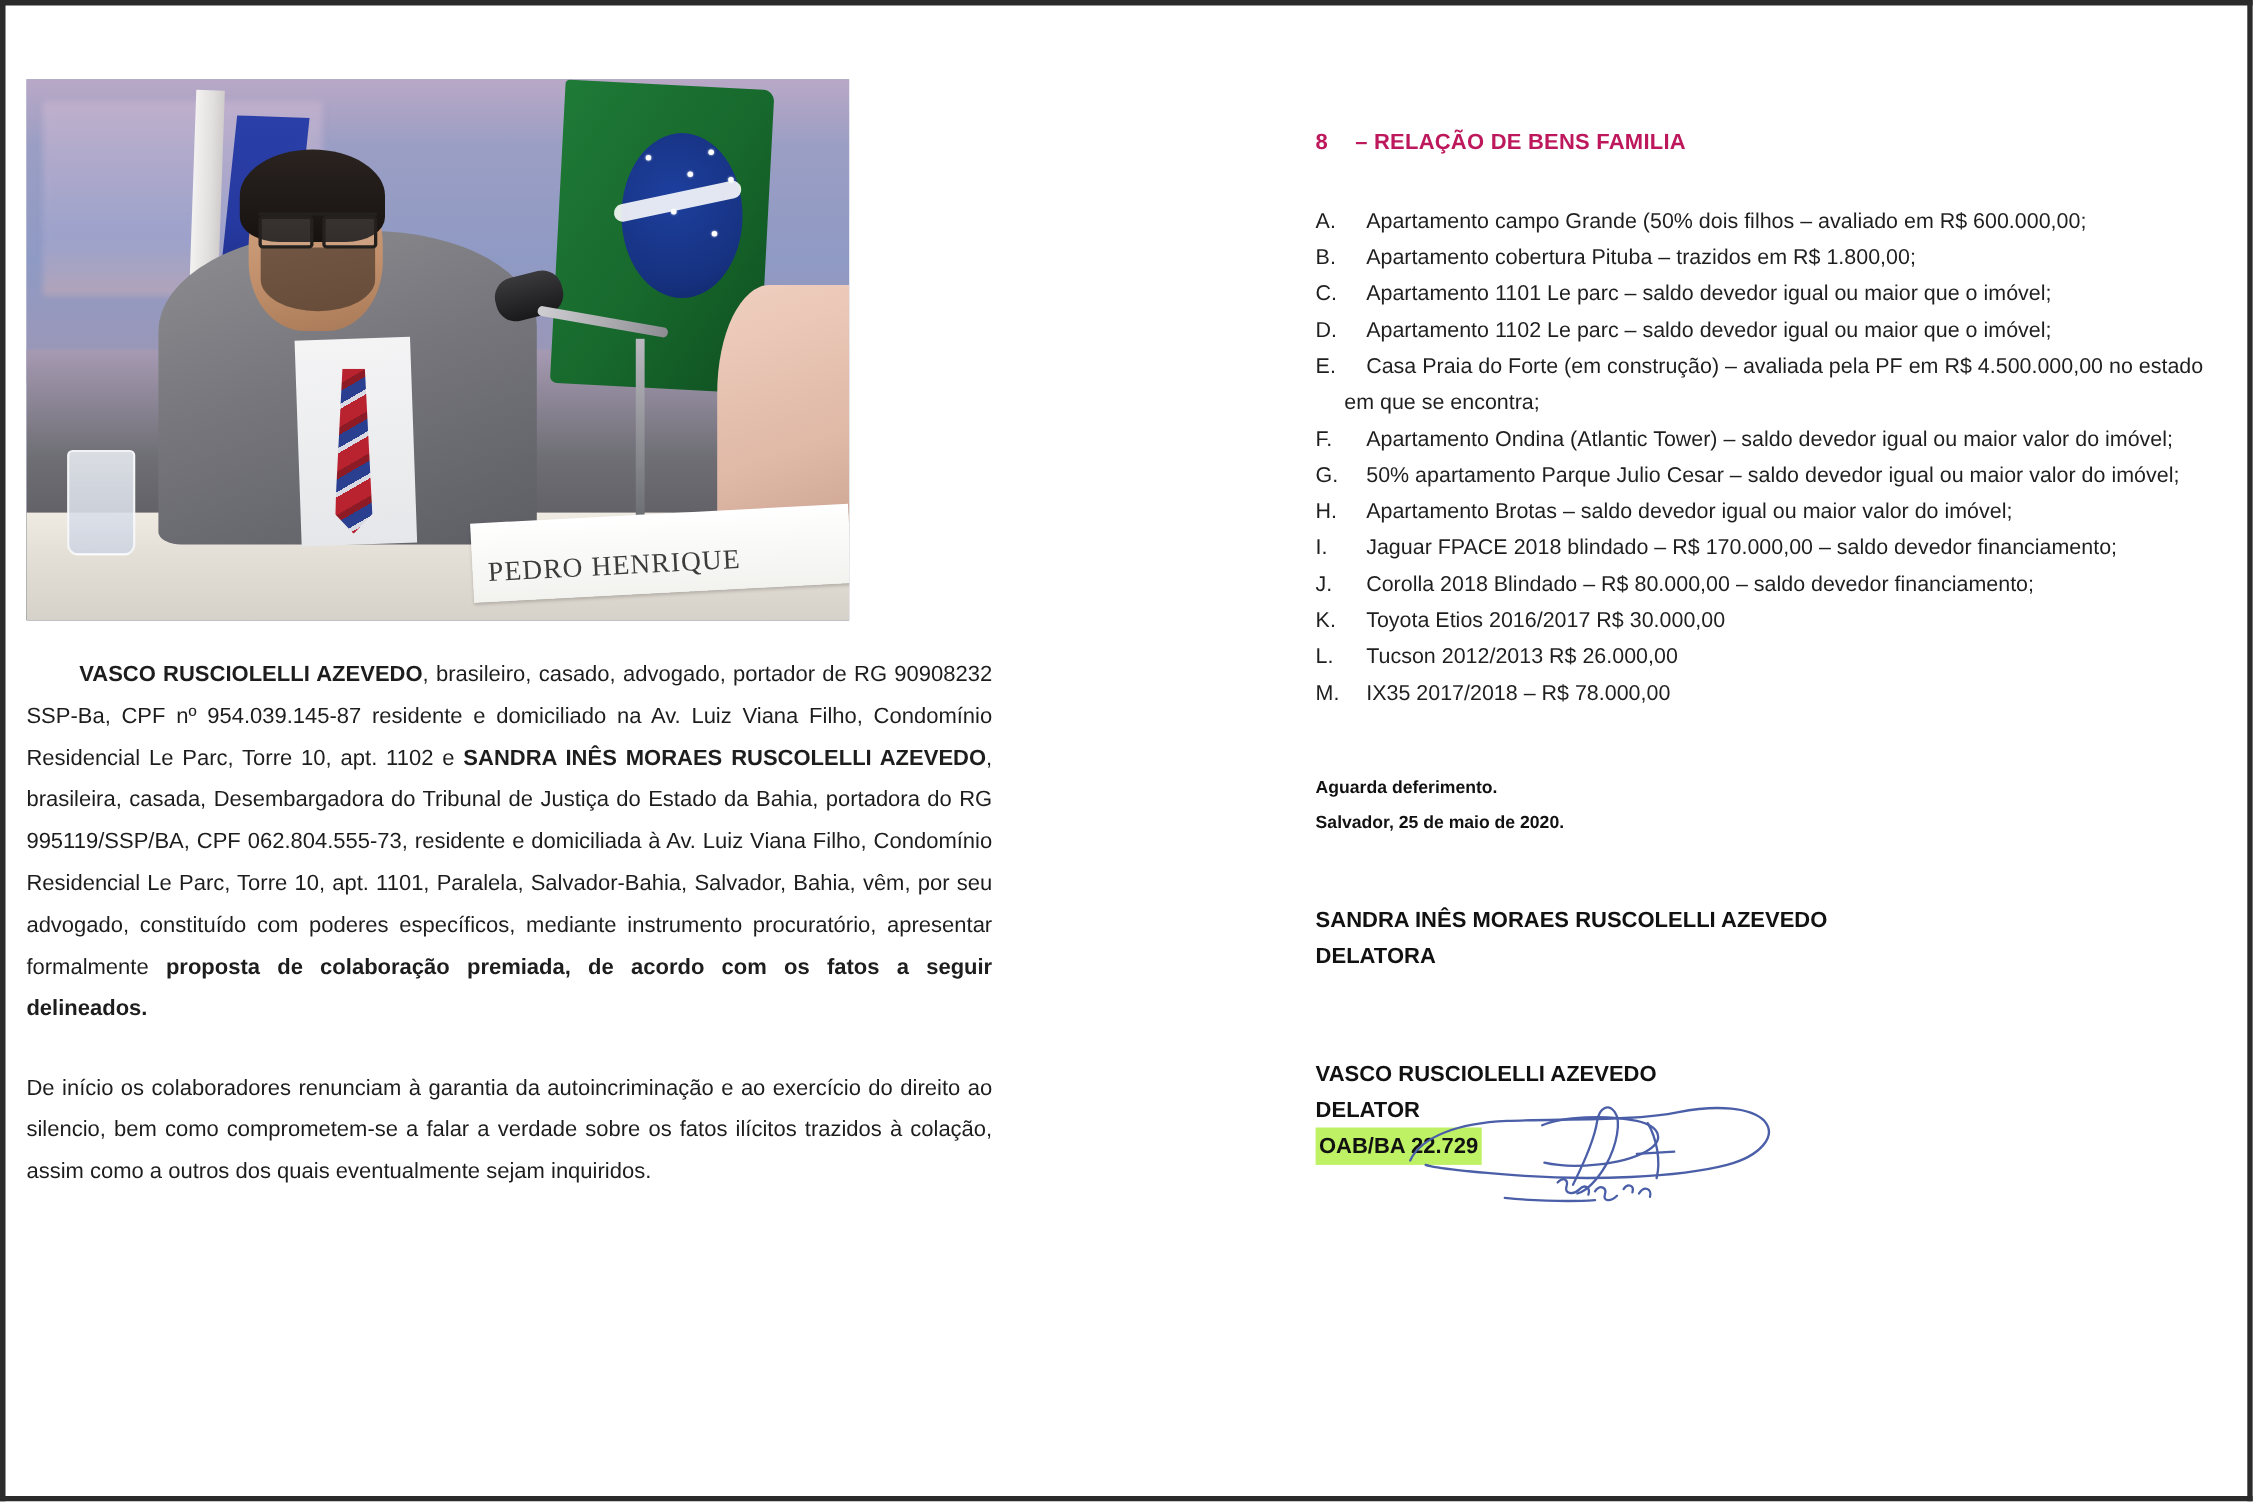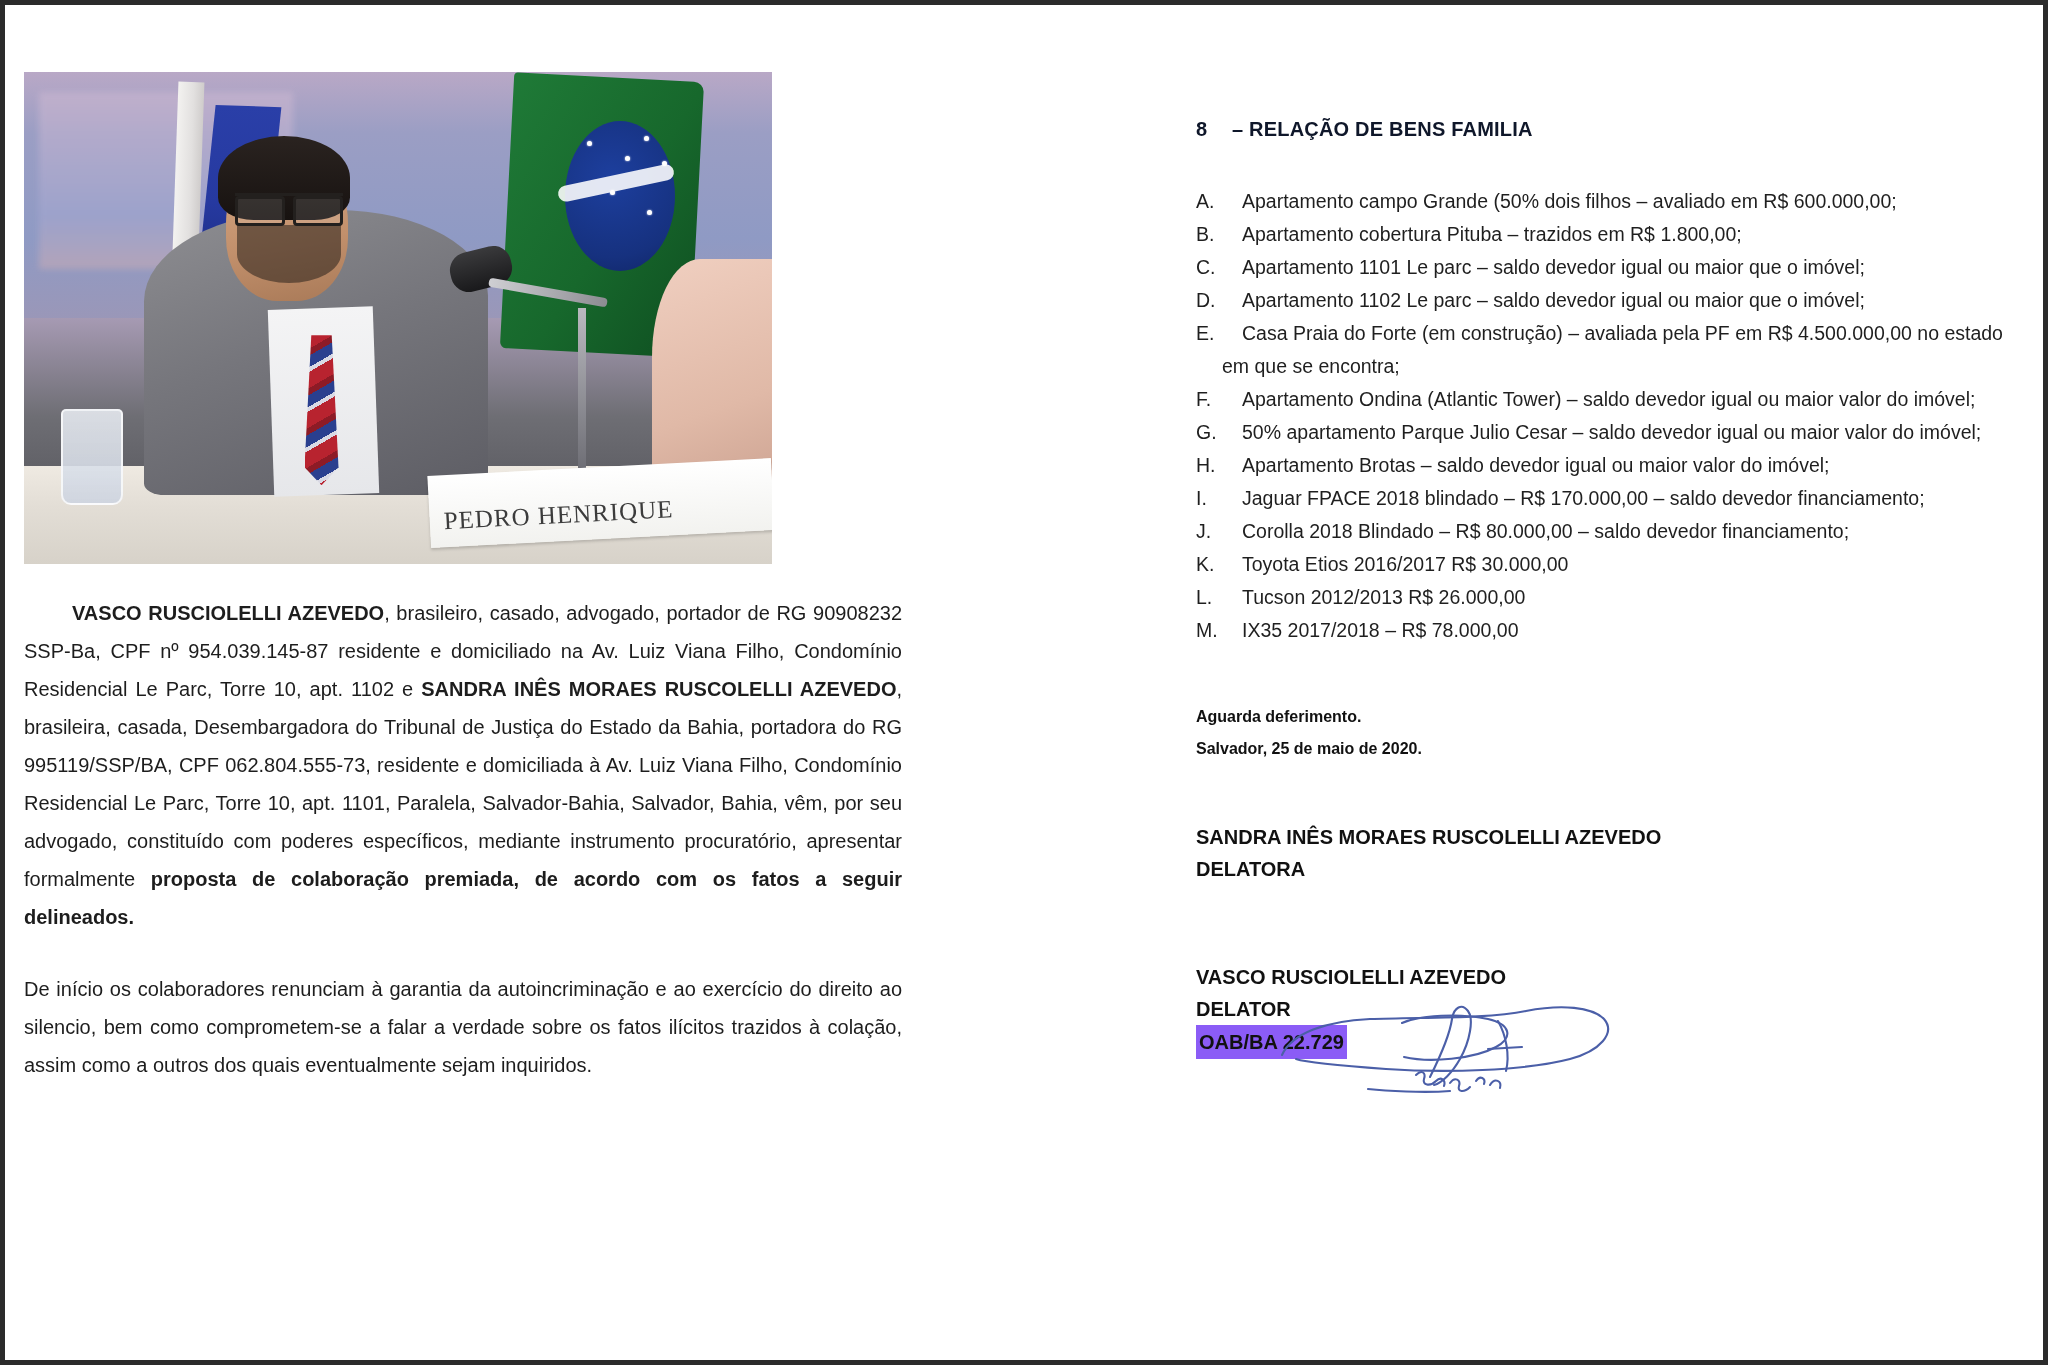--- a/index.html
+++ b/index.html
@@ -302,21 +302,21 @@
   
   .col-right {
     position: absolute;
     left: 1196px;
     top: 118px;
     width: 820px;
   }
   .rc-title {
     font-size: 20px;
     font-weight: bold;
-    color: #0f172a;
+    color: #be185d;
     letter-spacing: .2px;
   }
   .rc-title .num { display: inline-block; width: 36px; }
   .assets-list {
     margin-top: 44px;
   }
   .asset-row {
     display: flex;
     font-size: 19.5px;
     line-height: 33px;
@@ -364,21 +364,21 @@
     top: 32px;
     pointer-events: none;
   }
   .sig-name-line {
     margin-top: 30px;
     position: relative;
     z-index: 2;
   }
   .oab {
     display: inline-block;
-    background: #8b5cf6;
+    background: #bef264;
     padding: 1px 3px;
   }
 </style>
 </head>
 <body>
 
 <div class="page">
 
   <div class="edge-top"></div>
   <div class="edge-bottom"></div>

